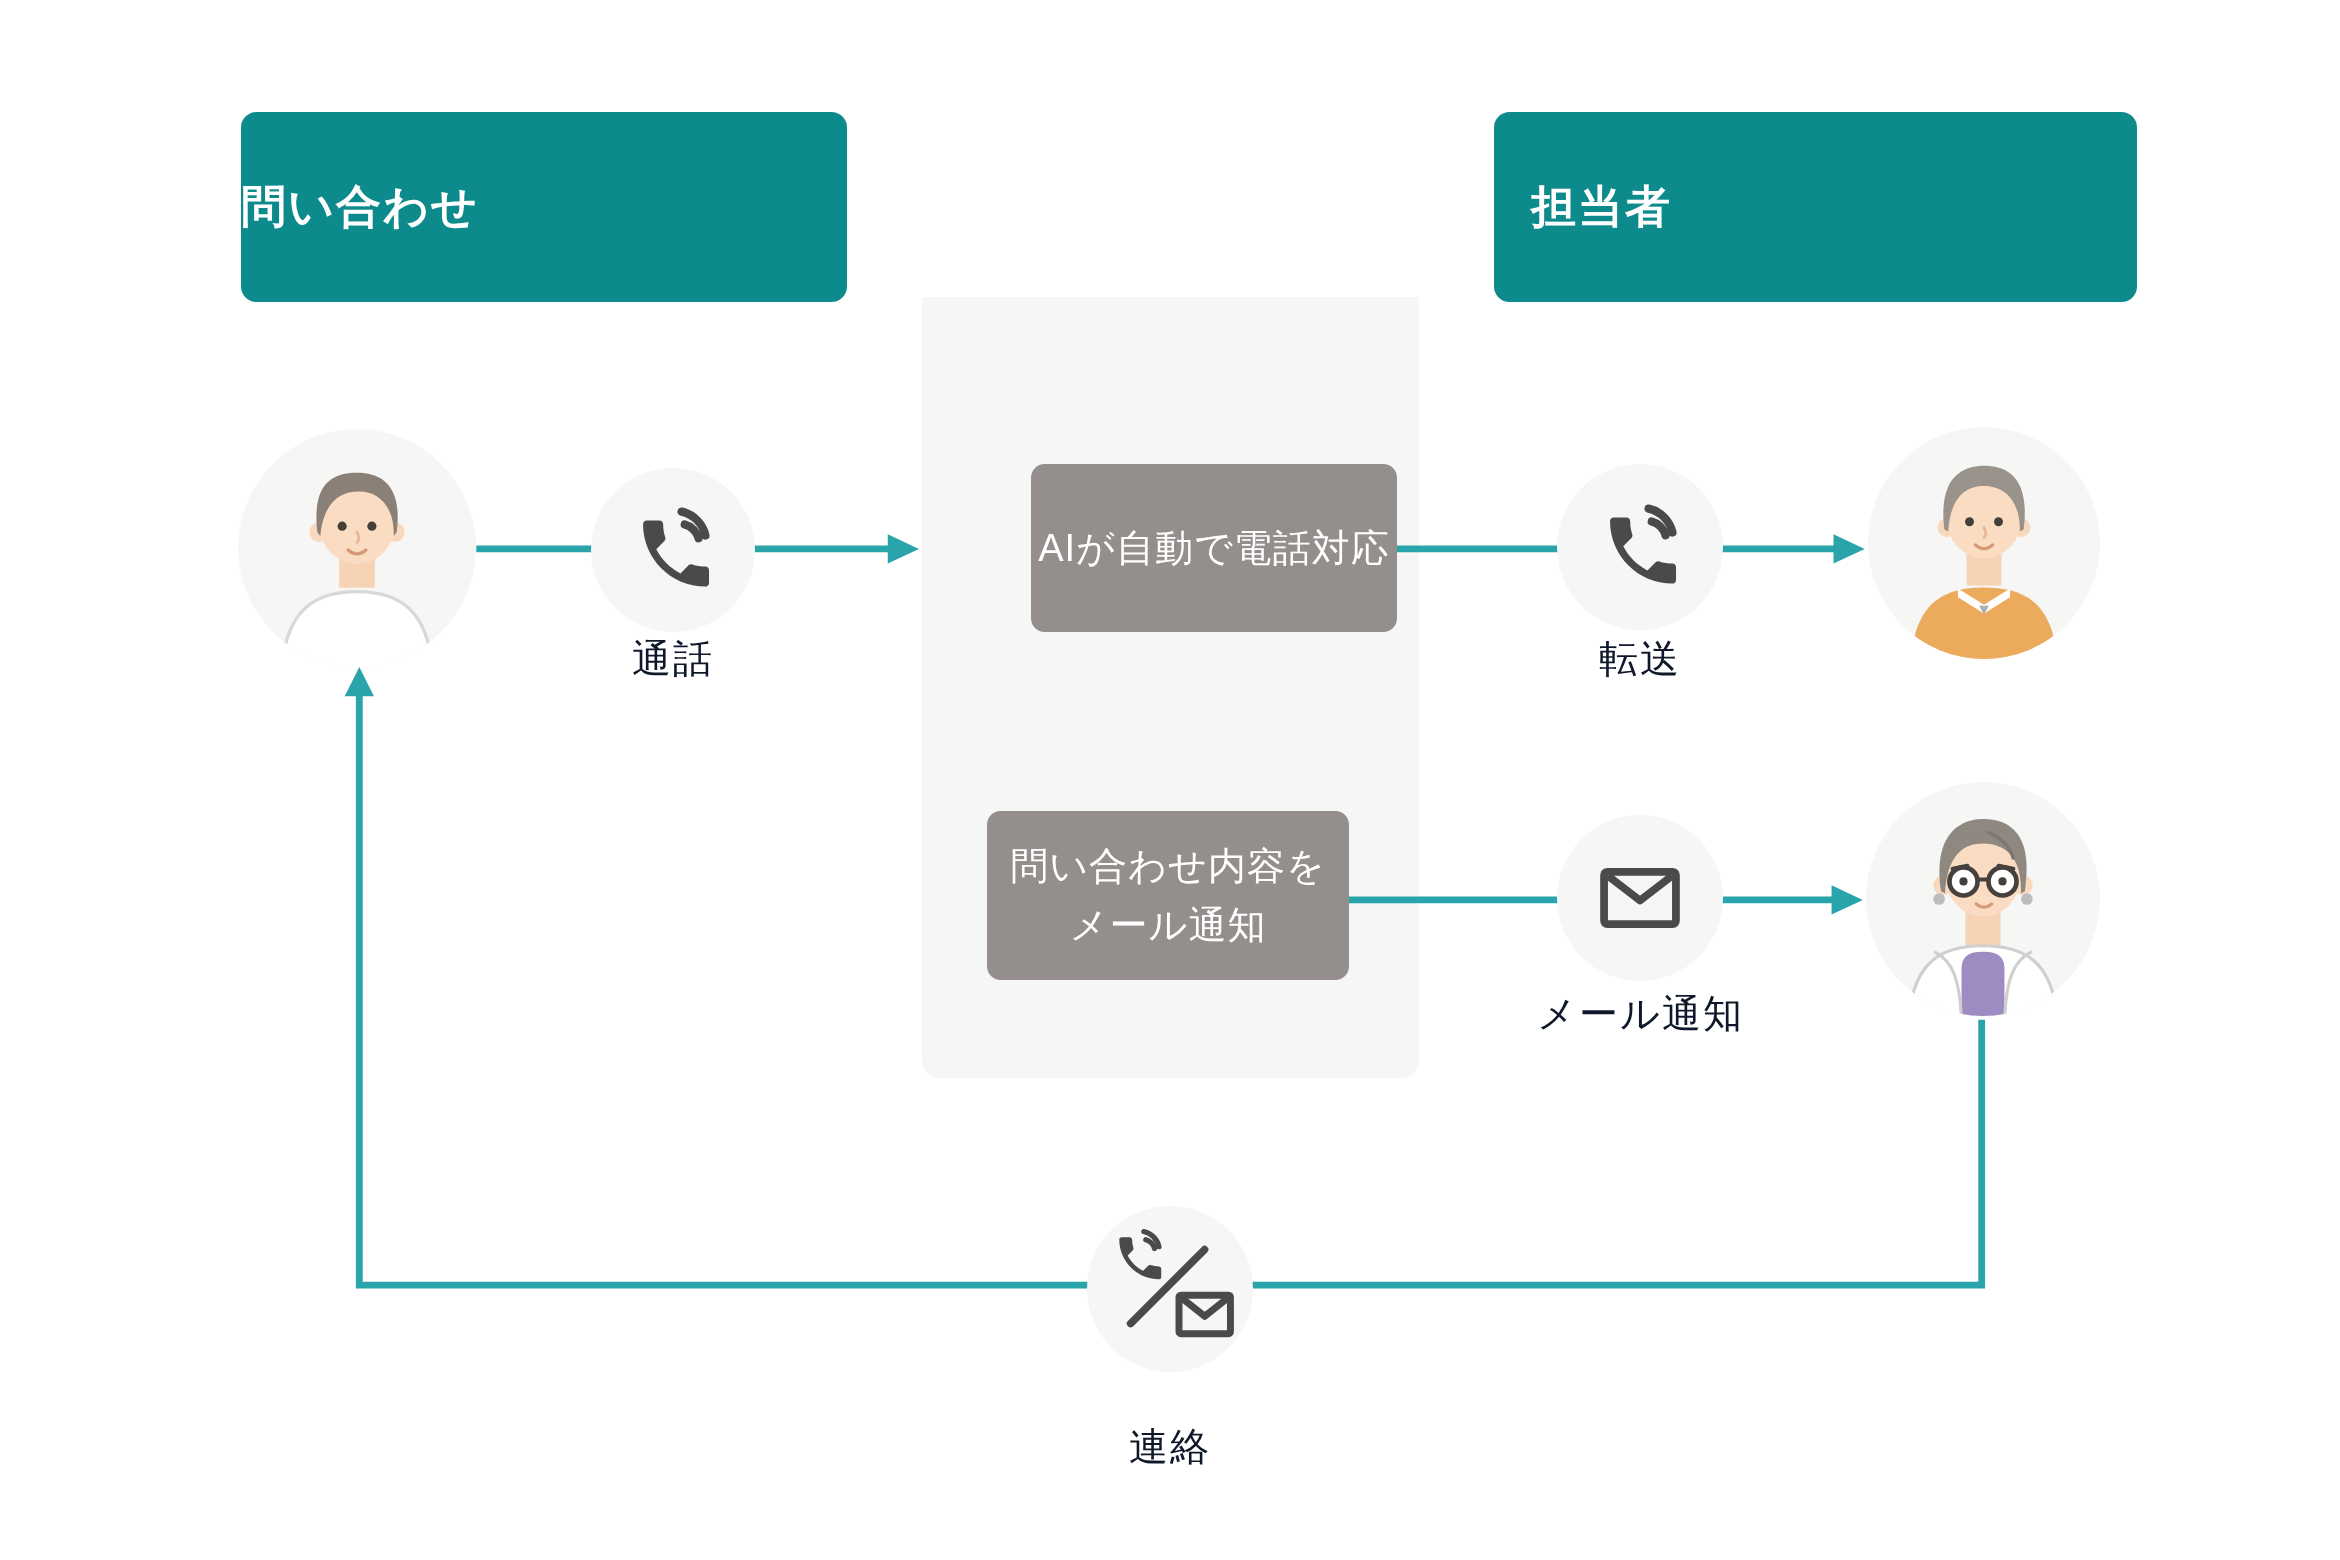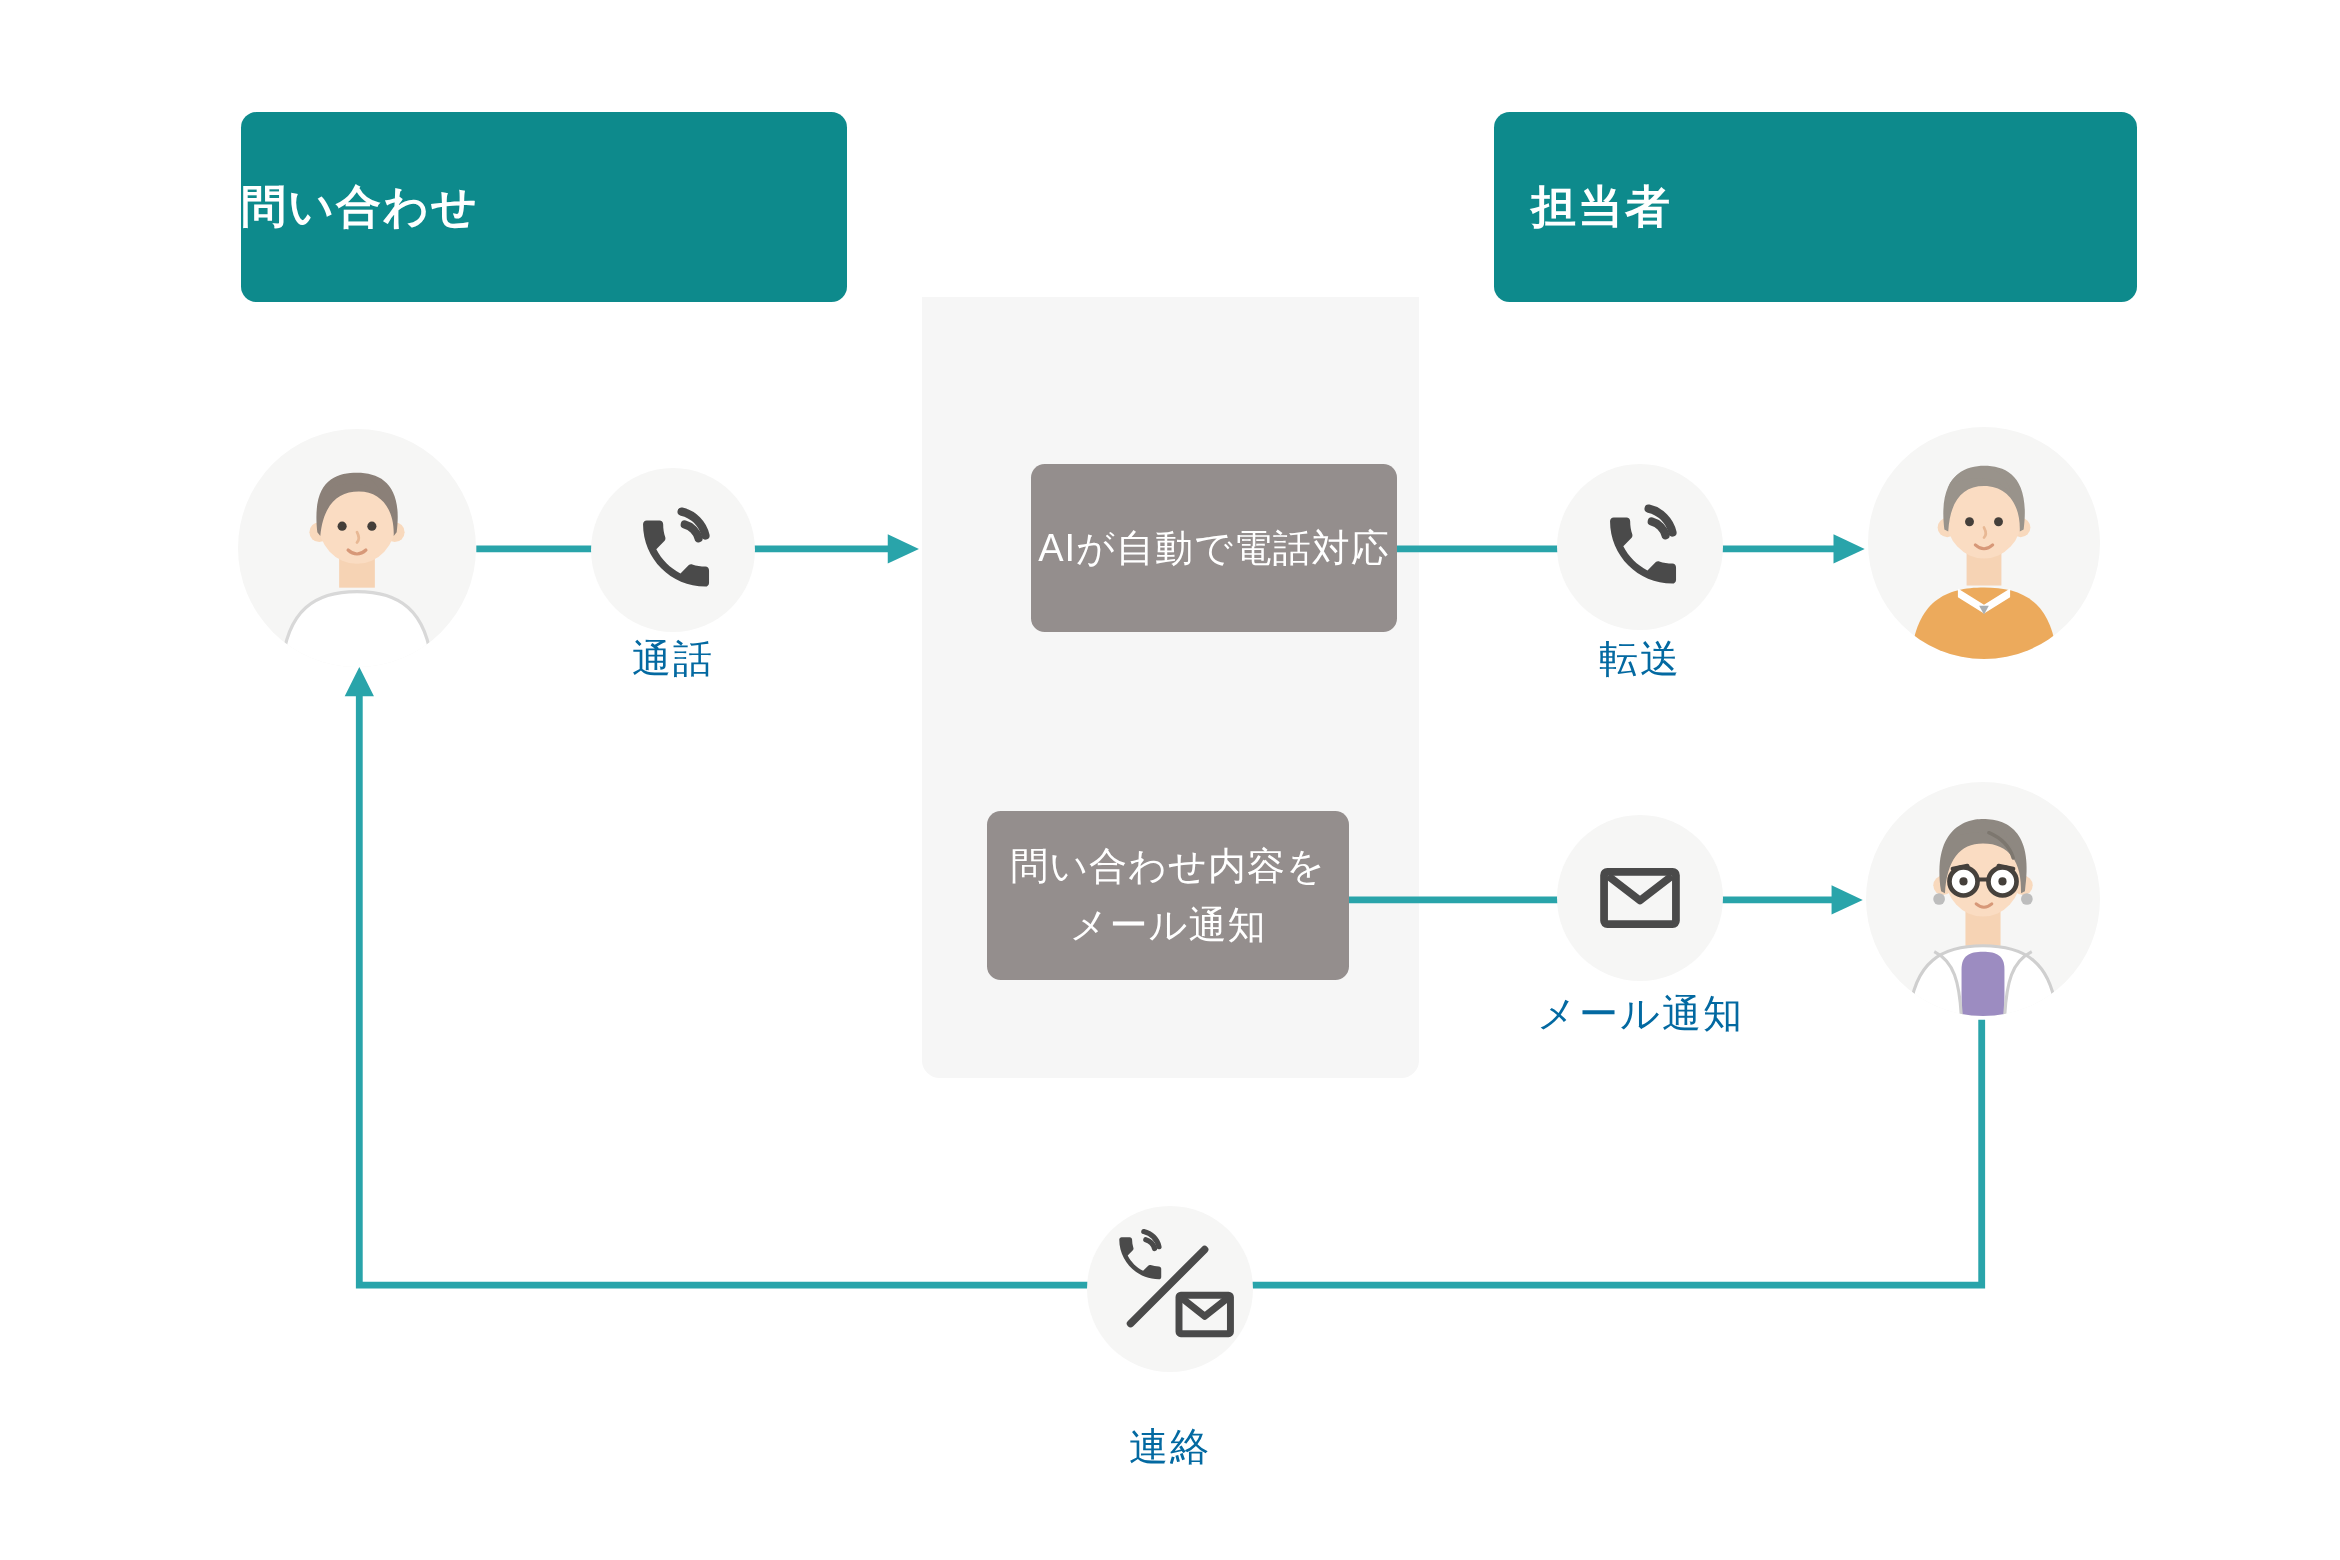--- a/index.html
+++ b/index.html
@@ -42,21 +42,21 @@
     position:absolute;background:#f6f6f5;border-radius:50%;z-index:3;
     display:flex;align-items:center;justify-content:center;
   }
   .icon-circle.call{left:591px;top:468px;width:164px;height:164px;}
   .icon-circle.transfer{left:1557px;top:464px;width:166px;height:166px;}
   .icon-circle.mail{left:1557px;top:815px;width:166px;height:166px;}
   .icon-circle.contact{left:1087px;top:1206px;width:166px;height:166px;}
 
   
   .flow-label{
-    position:absolute;z-index:3;color:#0369a1;font-size:39px;font-weight:500;
+    position:absolute;z-index:3;color:#0f172a;font-size:39px;font-weight:500;
     text-align:center;letter-spacing:2px;
   }
   .flow-label.call{left:551px;top:632px;width:244px;}
   .flow-label.transfer{left:1518px;top:632px;width:244px;}
   .flow-label.mail{left:1494px;top:987px;width:293px;}
   .flow-label.contact{left:1048px;top:1420px;width:244px;}
 
   
   .avatar{position:absolute;z-index:3;}
   .avatar.inquirer{left:238px;top:429px;width:238px;height:238px;}

